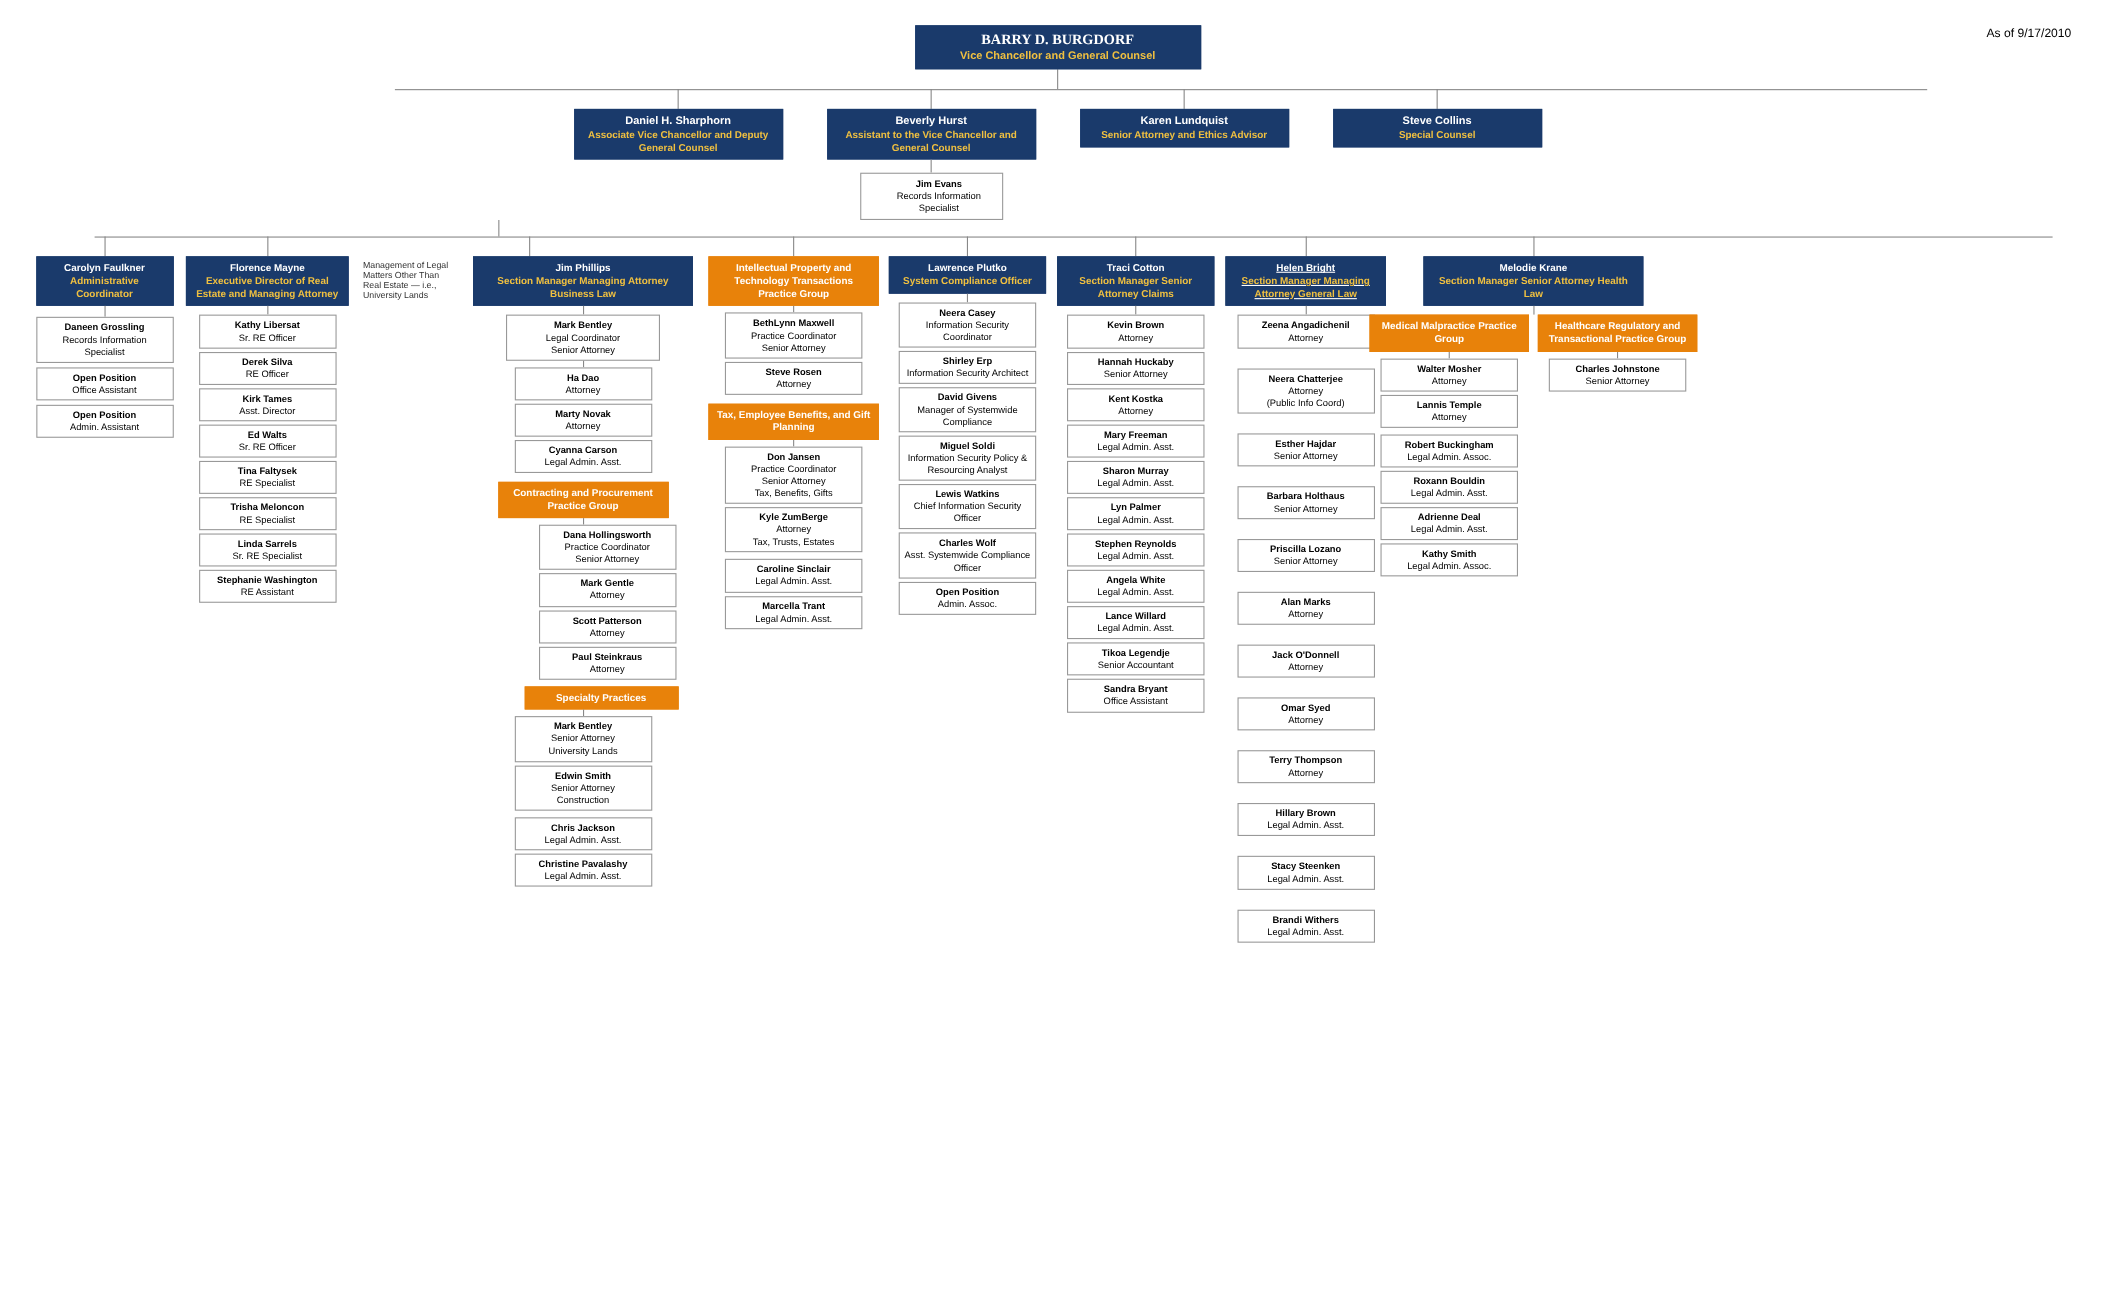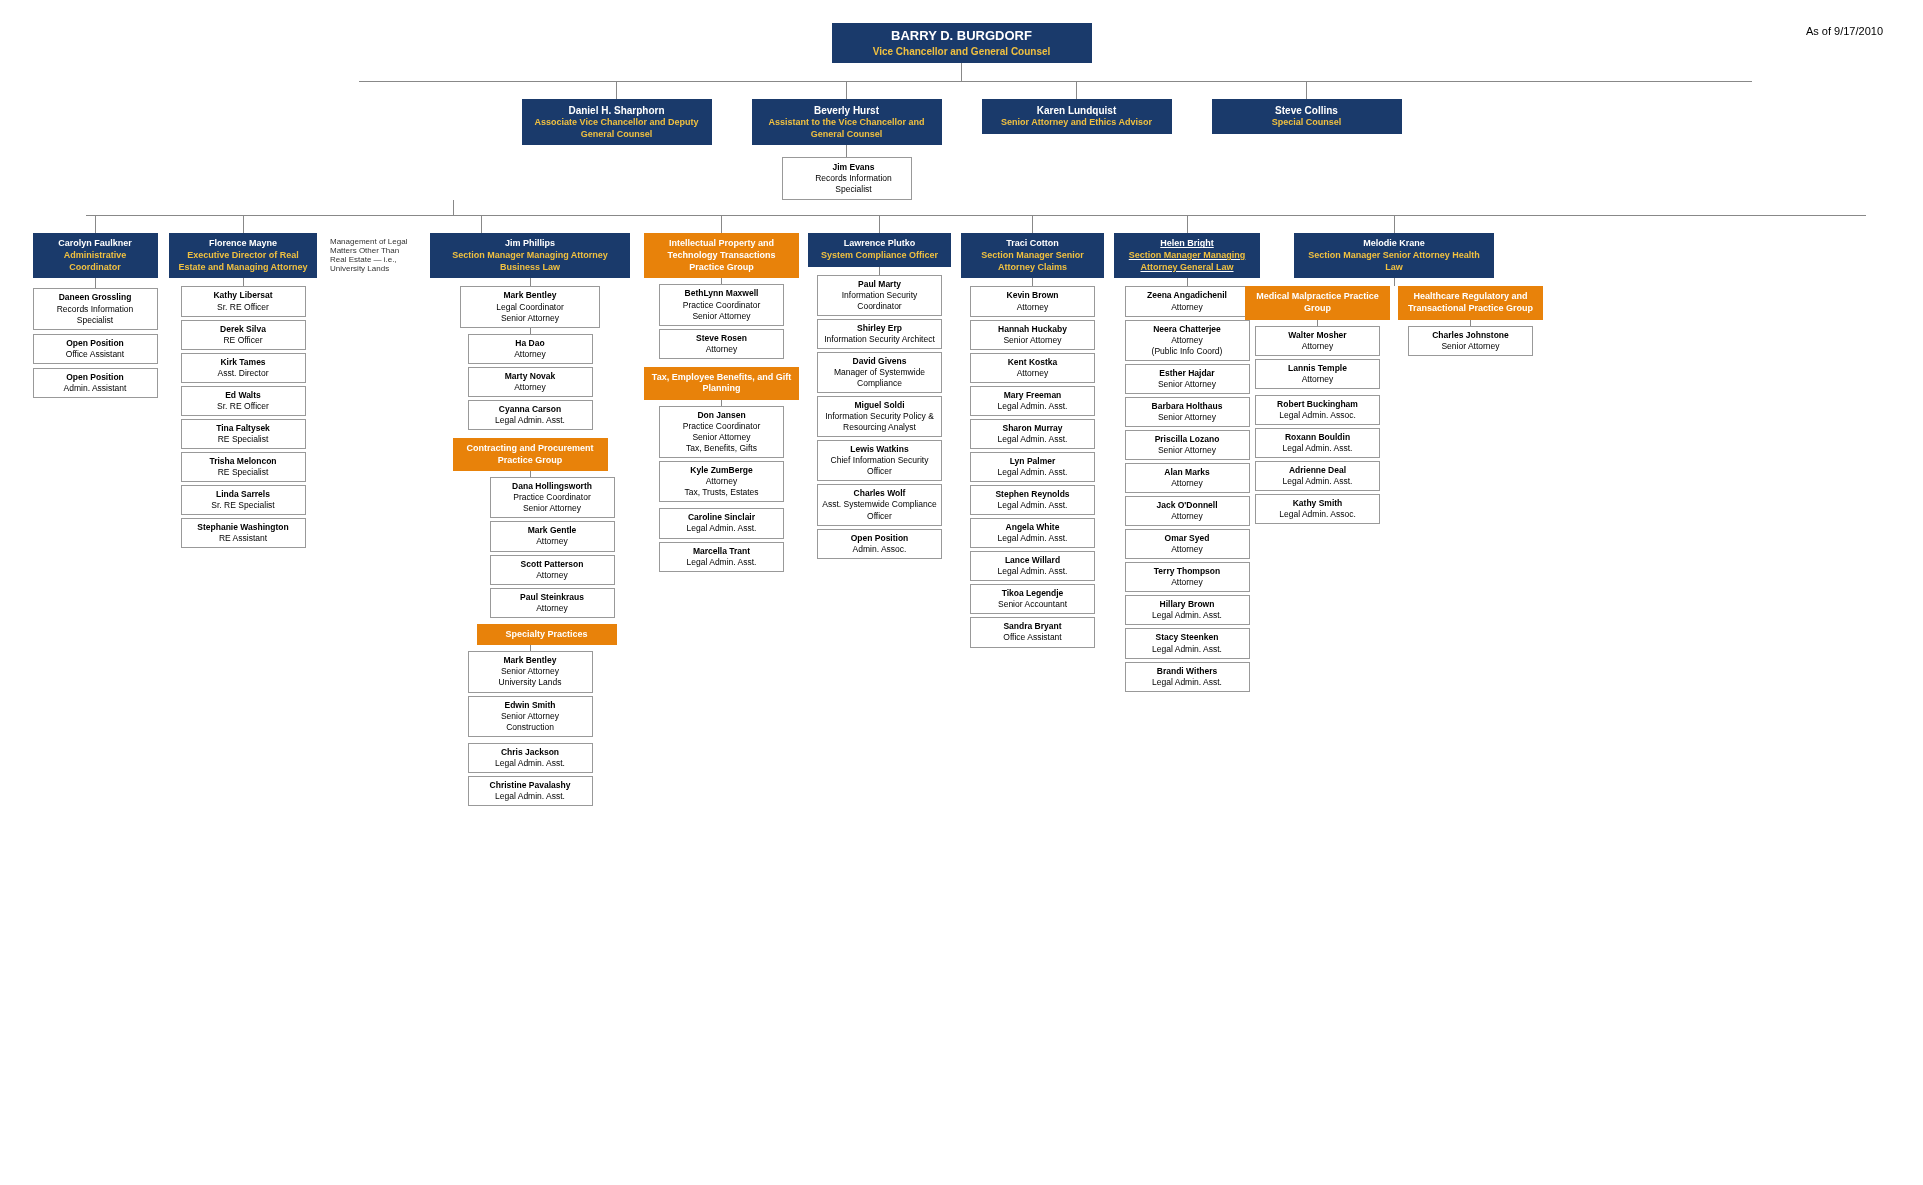--- a/index.html
+++ b/index.html
@@ -81,21 +81,21 @@
 </head>
 <body>
 
 <div class="org-chart" style="position:relative;">
 
   <div class="date-label">As of 9/17/2010</div>
 
 
   <div style="display:flex; justify-content:center; margin-top:8px;">
     <div class="box box-navy top-box">
-      <div style="font-size:13px; font-weight:bold;">BARRY D. BURGDORF</div>
+      <div style="font-size:13px; font-weight:bold;font-family:Liberation Serif, serif;">BARRY D. BURGDORF</div>
       <div style="font-size:10px; color:#f0c040;">Vice Chancellor and General Counsel</div>
     </div>
   </div>
 
   <div style="width:1px; height:18px; background:#888; margin:0 auto;"></div>
 
   <div style="position:relative; display:flex; justify-content:center; align-items:center;">
 
     <div style="position:absolute; top:0; left:18%; right:8%; height:1px; background:#888;"></div>
 
@@ -269,21 +269,21 @@
       </div>
 
       <div style="display:flex; flex-direction:column; align-items:center; width:145px; flex-shrink:0;">
         <div style="width:1px; height:18px; background:#888;"></div>
         <div class="box box-navy" style="width:143px; font-size:9px;">
           <div style="font-weight:bold;">Lawrence Plutko</div>
           <div style="color:#f0c040;">System Compliance Officer</div>
         </div>
         <div style="width:1px; height:8px; background:#888;"></div>
         <div style="display:flex; flex-direction:column; gap:3px; align-items:center;">
-          <div class="small-box"><b>Paul Marty</b><br>Information Security Coordinator</div>
+          <div class="small-box"><b>Neera Casey</b><br>Information Security Coordinator</div>
           <div class="small-box"><b>Shirley Erp</b><br>Information Security Architect</div>
           <div class="small-box"><b>David Givens</b><br>Manager of Systemwide Compliance</div>
           <div class="small-box"><b>Miguel Soldi</b><br>Information Security Policy &amp; Resourcing Analyst</div>
           <div class="small-box"><b>Lewis Watkins</b><br>Chief Information Security Officer</div>
           <div class="small-box"><b>Charles Wolf</b><br>Asst. Systemwide Compliance Officer</div>
           <div class="small-box"><b>Open Position</b><br>Admin. Assoc.</div>
         </div>
       </div>
 
       <div style="display:flex; flex-direction:column; align-items:center; width:145px; flex-shrink:0;">
@@ -308,21 +308,21 @@
         </div>
       </div>
 
       <div style="display:flex; flex-direction:column; align-items:center; width:148px; flex-shrink:0;">
         <div style="width:1px; height:18px; background:#888;"></div>
         <div class="box box-navy" style="width:146px; font-size:9px;text-decoration:underline;">
           <div style="font-weight:bold;">Helen Bright</div>
           <div style="color:#f0c040;">Section Manager Managing Attorney General Law</div>
         </div>
         <div style="width:1px; height:8px; background:#888;"></div>
-        <div style="display:flex; flex-direction:column; gap:3px; align-items:center;">
+        <div style="display:flex; flex-direction:column; gap:18px; align-items:center;">
           <div class="small-box"><b>Zeena Angadichenil</b><br>Attorney</div>
           <div class="small-box"><b>Neera Chatterjee</b><br>Attorney<br>(Public Info Coord)</div>
           <div class="small-box"><b>Esther Hajdar</b><br>Senior Attorney</div>
           <div class="small-box"><b>Barbara Holthaus</b><br>Senior Attorney</div>
           <div class="small-box"><b>Priscilla Lozano</b><br>Senior Attorney</div>
           <div class="small-box"><b>Alan Marks</b><br>Attorney</div>
           <div class="small-box"><b>Jack O'Donnell</b><br>Attorney</div>
           <div class="small-box"><b>Omar Syed</b><br>Attorney</div>
           <div class="small-box"><b>Terry Thompson</b><br>Attorney</div>
           <div class="small-box"><b>Hillary Brown</b><br>Legal Admin. Asst.</div>

